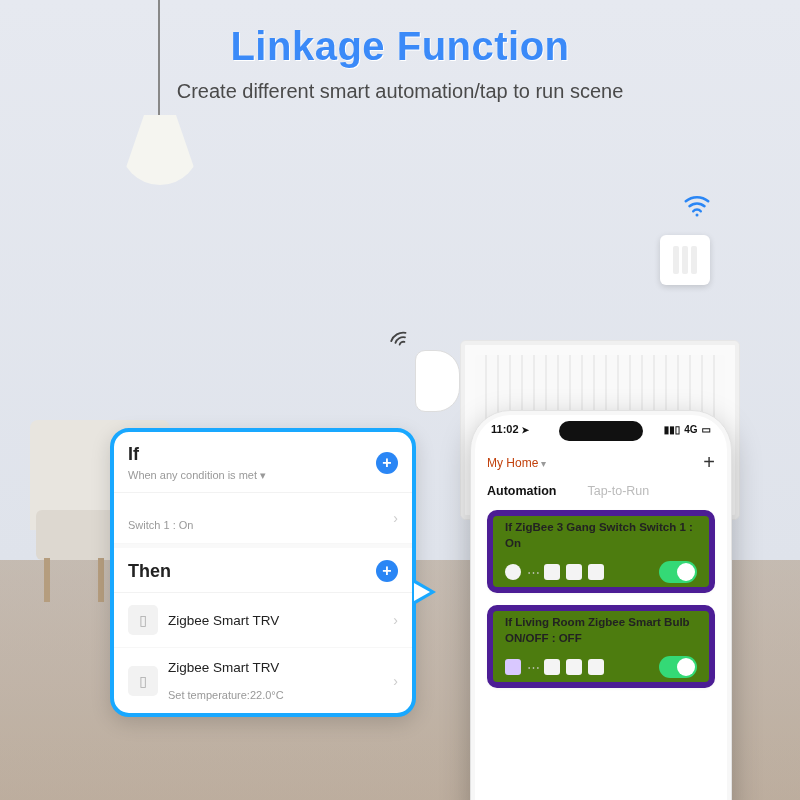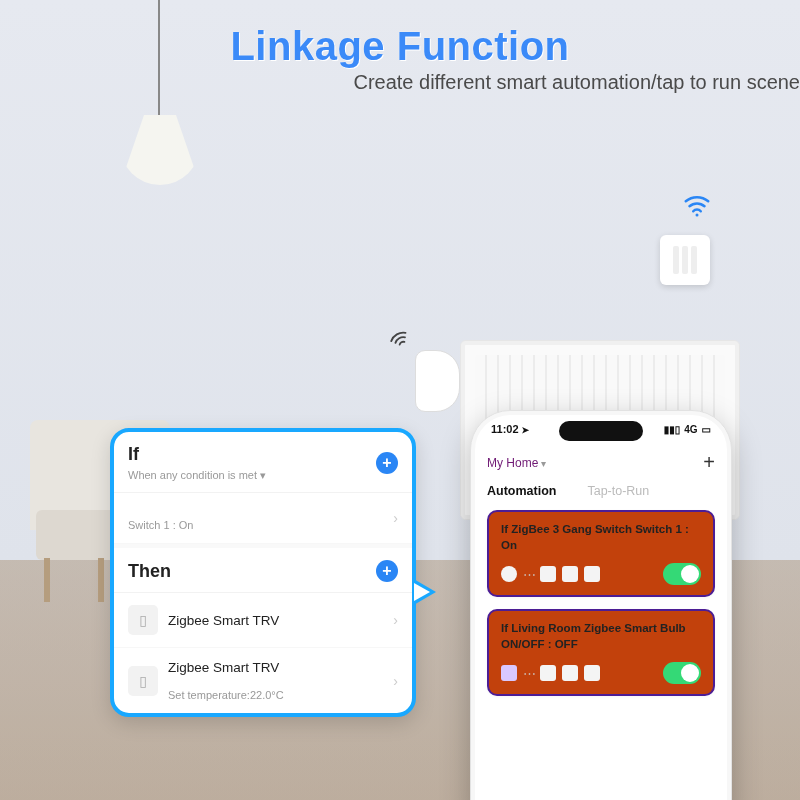--- a/index.html
+++ b/index.html
@@ -59,21 +59,21 @@
   .chair-leg1{left:14px}.chair-leg2{left:68px}.chair-leg3{left:122px}
 
   
   .headline {
     position:absolute; left:0; top:24px; width:800px; text-align:center;
     font-size:40px; font-weight:800; color:#3b8af8;
     text-shadow: 0 0 1px #fff, 1px 1px 0 #fff;
     letter-spacing:0.5px;
   }
   .subhead {
-    position:absolute; left:0; top:71px; width:800px; text-align:right;
+    position:absolute; left:0; top:80px; width:800px; text-align:center;
     font-size:20px; color:#4a4a4a;
   }
 
   
   .callout {
     position:absolute; left:110px; top:428px; width:306px;
     background:#fff; border:4px solid #19a8ff; border-radius:19px;
     box-shadow: 0 6px 20px rgba(0,0,0,.15);
   }
   .callout-pointer {
@@ -119,29 +119,29 @@
     position:absolute; top:10px; left:50%; transform:translateX(-50%);
     width:84px; height:20px; background:#111; border-radius:12px;
   }
   .statusbar {
     display:flex; justify-content:space-between; align-items:flex-end;
     padding: 12px 20px 0; font-size:11px; color:#111; font-weight:600;
   }
   .statusbar .right { display:flex; gap:4px; align-items:center; font-size:10px;}
   .screen { padding: 8px 16px 0; }
   .home-row { display:flex; justify-content:space-between; align-items:center; margin-top:8px;}
-  .home-label { font-size:12px; color:#701a75; }
+  .home-label { font-size:12px; color:#c2410c; }
   .home-label::after{content:" ▾"; color:#999; font-size:10px;}
   .add-plus { font-size:20px; color:#333; font-weight:300;}
   .tab-row { display:flex; gap:31px; margin-top:10px; font-size:12.5px;}
   .tab-active { color:#111; font-weight:700; }
   .tab-inactive { color:#bbb; }
   .auto-card {
-    background:#c2410c; border:2px solid #4c1d95; border-radius:10px;
-    padding:10px 12px; margin-top:12px; box-shadow:0 1px 3px rgba(0,0,0,.04);
+    background:#4d7c0f; border:6px solid #4c1d95; border-radius:10px;
+    padding:4px 12px; margin-top:12px; box-shadow:0 1px 3px rgba(0,0,0,.04);
   }
   .auto-title { font-size:11.5px; color:#222; font-weight:600; line-height:1.35;}
   .auto-row { display:flex; align-items:center; justify-content:space-between; margin-top:10px;}
   .auto-icons { display:flex; align-items:center; gap:6px; color:#ccc; font-size:13px;}
   .mini-ic { width:16px; height:16px; background:#f4f4f4; border-radius:3px; display:inline-block;}
   .mini-ic.purple{background:#d9c8ff}
   .mini-ic.circle{border-radius:50%}
   .toggle {
     width:38px; height:22px; border-radius:11px; background:#34d976; position:relative;
   }

